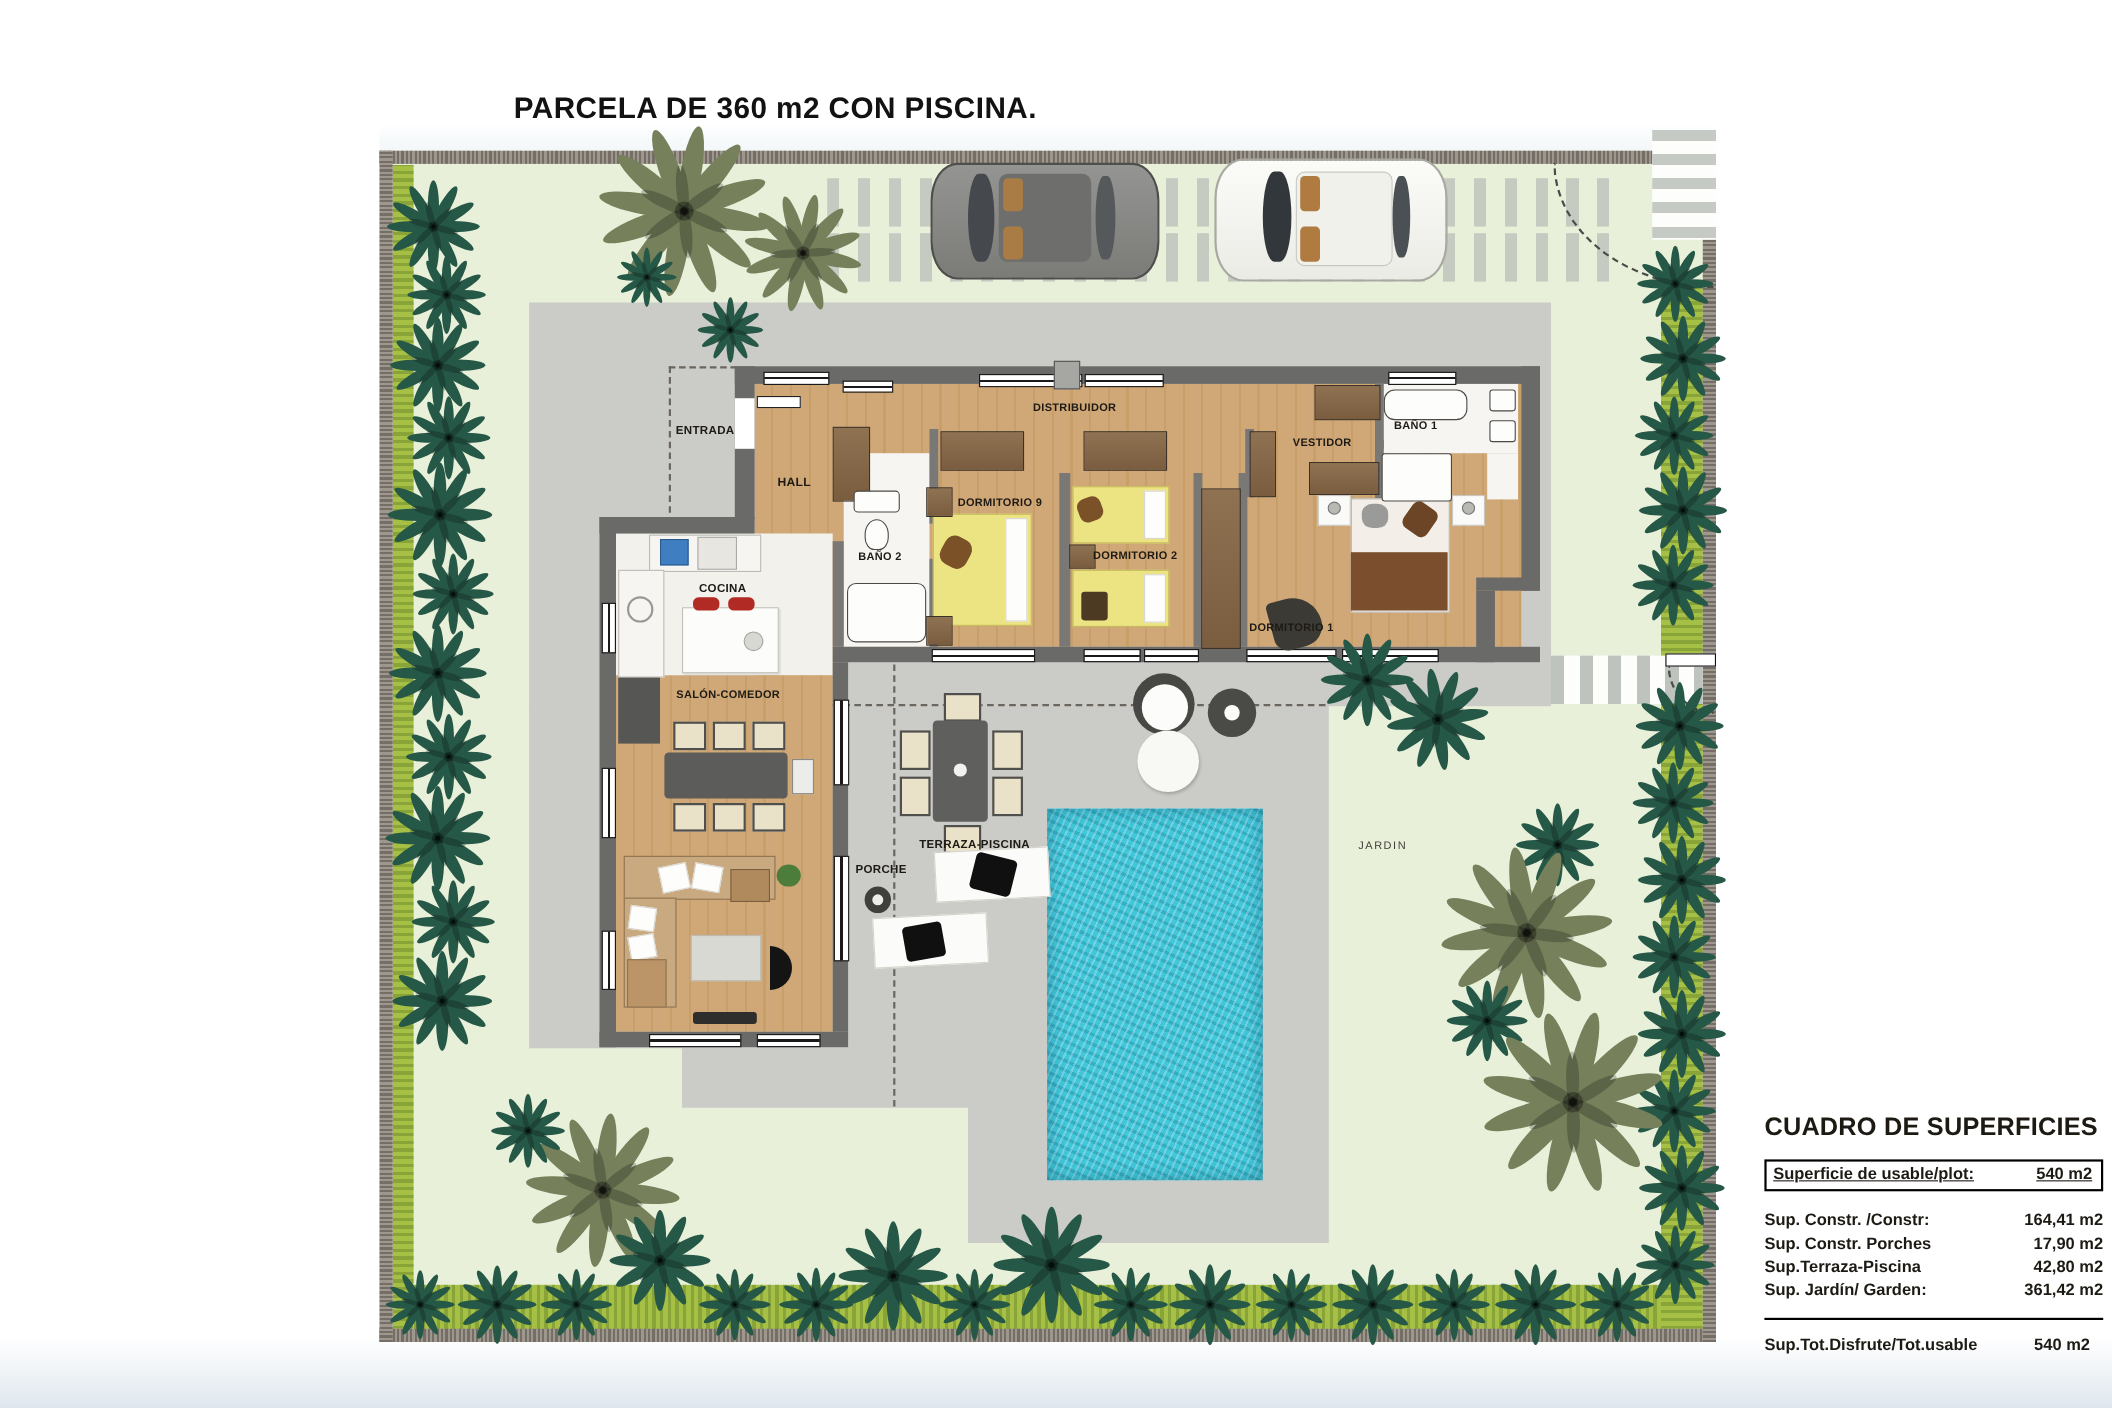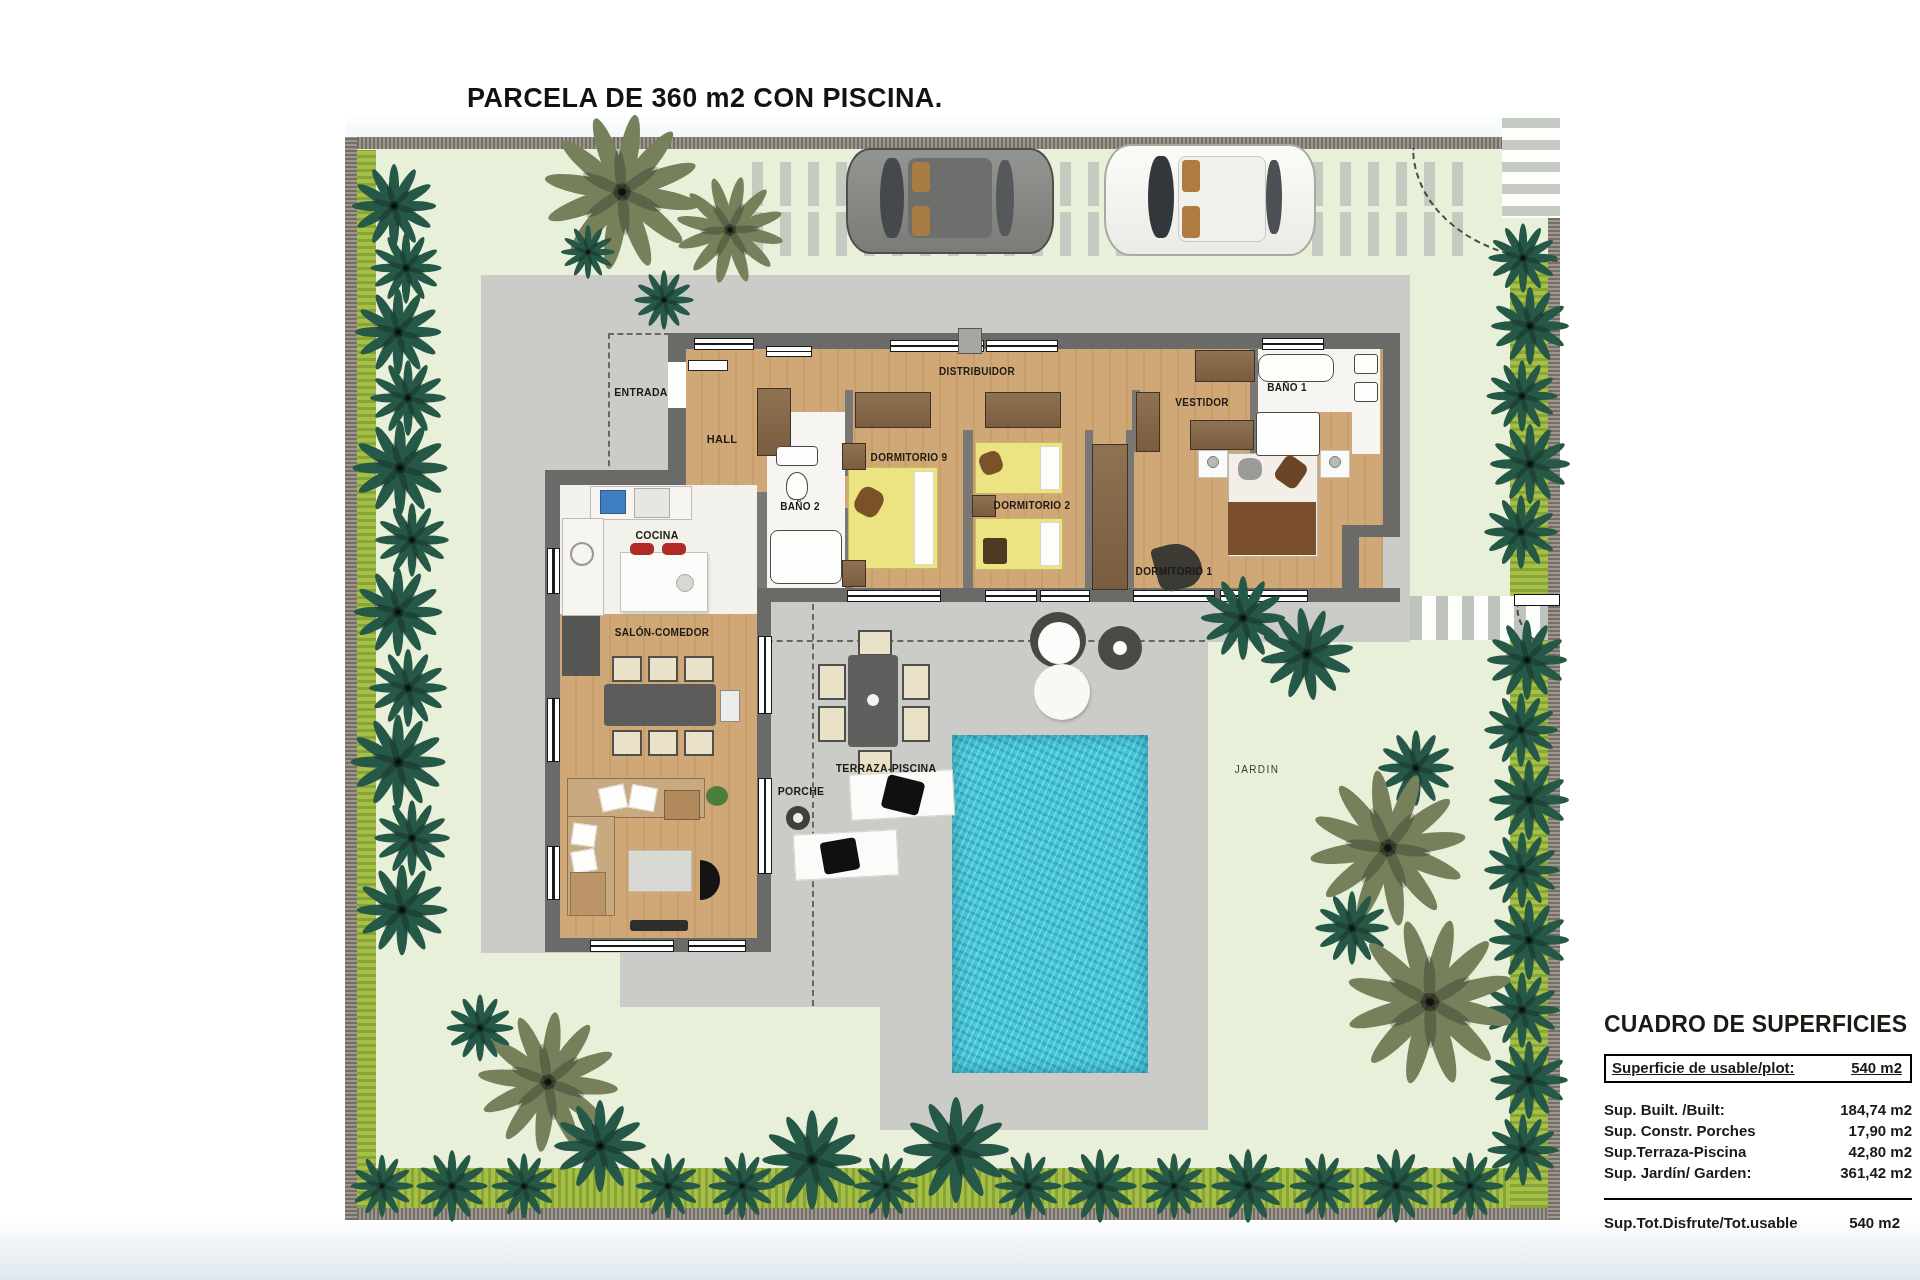--- a/index.html
+++ b/index.html
@@ -353,22 +353,22 @@
 <div class="lbl soft" style="left:1257px;top:770px">JARDIN</div>
 
 <div id="surfaces">
   <h2>CUADRO DE SUPERFICIES</h2>
   <div class="box-row">
     <span>Superficie de usable/plot:</span>
     <span>540 m2</span>
   </div>
   <div class="srows">
     <div class="srow">
-      <span>Sup. Built. /Built:</span>
-      <span>184,74 m2</span>
+      <span>Sup. Constr. /Constr:</span>
+      <span>164,41 m2</span>
     </div>
     <div class="srow">
       <span>Sup. Constr. Porches</span>
       <span>17,90 m2</span>
     </div>
     <div class="srow">
       <span>Sup.Terraza-Piscina</span>
       <span>42,80 m2</span>
     </div>
     <div class="srow">

